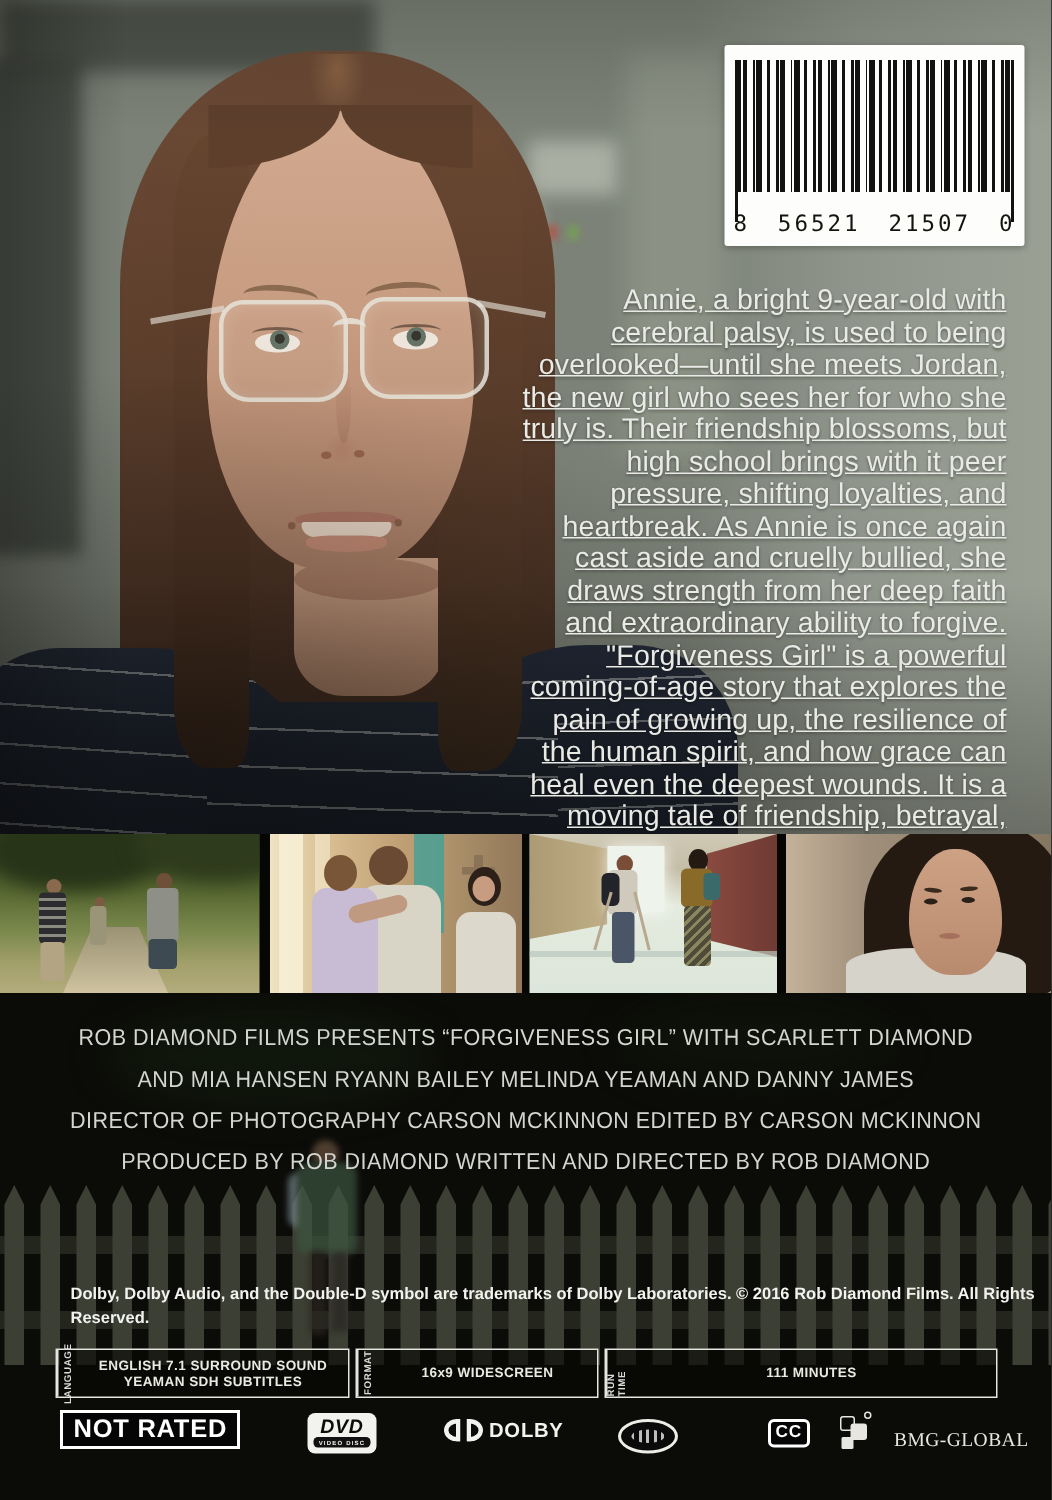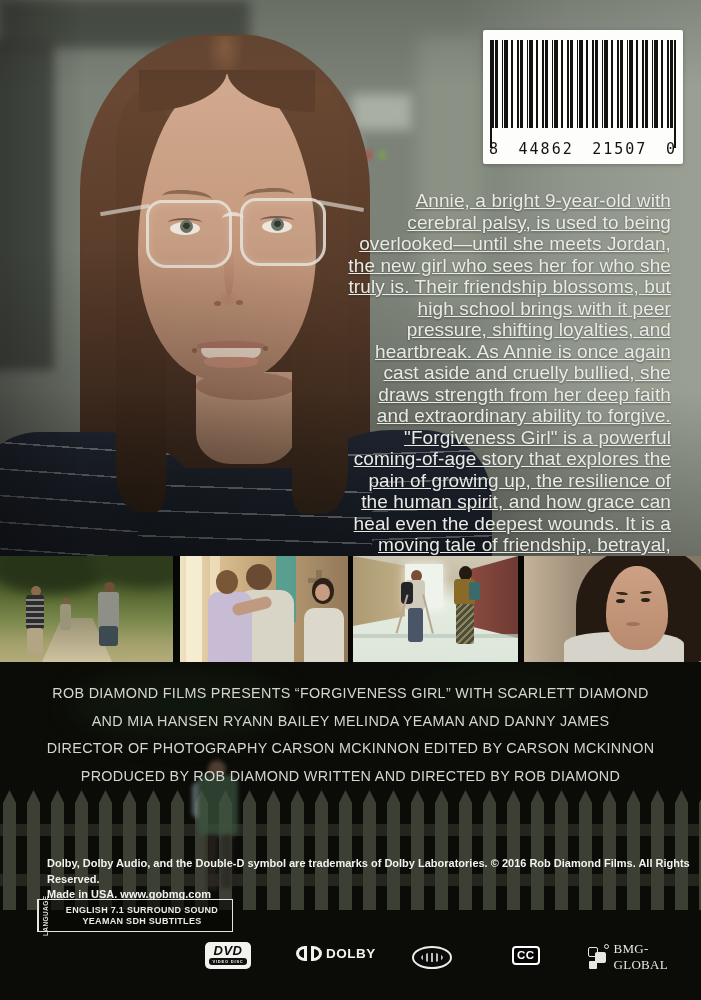--- a/index.html
+++ b/index.html
@@ -143,21 +143,21 @@
   .dolby{left:296px;top:284px;display:flex;align-items:flex-end;gap:4px;}
   .dd{width:11px;height:15px;border:3.5px solid #f2f2ee;box-sizing:border-box;display:inline-block;}
   .dd-l{border-radius:9px 0 0 9px / 50% 0 0 50%;}
   .dd-r{border-radius:0 9px 9px 0 / 0 50% 50% 0;}
   .dolby-txt{font-size:13.5px;font-weight:bold;letter-spacing:.5px;color:#f2f2ee;}
   .seal{left:412px;top:284px;width:36px;height:19px;border:2px solid #eeeee8;border-radius:50%;background:#0a0a0a;display:flex;align-items:center;justify-content:center;box-sizing:content-box;}
   .seal-marks{width:22px;height:9px;border-radius:50%;opacity:.85;
     background:repeating-linear-gradient(90deg,#ddd 0 2px,rgba(0,0,0,0) 2px 5px);}
   .cc{left:512px;top:284px;border:2px solid #fff;border-radius:4px;background:#050505;padding:0 3px;
     font-size:11.5px;font-weight:bold;line-height:15px;letter-spacing:.5px;}
-  .bmg{left:588px;top:279px;display:flex;align-items:center;gap:4px;}
+  .bmg{left:560px;top:279px;display:flex;align-items:flex-end;gap:14px;}
   .bmg-icon{position:relative;width:22px;height:27px;}
   .bmg-icon span{position:absolute;background:#e8e6e0;}
   .bmg-s1{left:0;top:3px;width:8px;height:8px;background:transparent!important;border:1.5px solid #e8e6e0;border-radius:2px;}
   .bmg-s2{left:7px;top:8px;width:11px;height:11px;border-radius:2px;}
   .bmg-s3{left:1px;top:17px;width:8px;height:8px;border-radius:1px;}
   .bmg-dot{left:16px;top:0;width:3px;height:3px;background:transparent!important;border:1px solid #e8e6e0;border-radius:50%;}
   .bmg-txt{font-family:"Liberation Serif",serif;font-size:13px;letter-spacing:.3px;color:#e8e6e0;}
 </style>
 </head>
 <body>
@@ -207,21 +207,21 @@
     <div class="abs lens lens-l"></div>
     <div class="abs lens lens-r"></div>
     <div class="abs bridge"></div>
 
     <div class="abs barcode">
       <div class="bars"></div>
       <div class="bar-guard" style="left:7px;"></div>
       <div class="bar-guard" style="right:7px;"></div>
       <div class="digits">
         <span>8</span>
-        <span>44862</span>
+        <span>56521</span>
         <span>21507</span>
         <span>0</span>
       </div>
     </div>
 
     <p class="abs synopsis">Annie, a bright 9-year-old with cerebral palsy, is used to being overlooked—until she meets Jordan, the new girl who sees her for who she truly is. Their friendship blossoms, but high school brings with it peer pressure, shifting loyalties, and heartbreak. As Annie is once again cast aside and cruelly bullied, she draws strength from her deep faith and extraordinary ability to forgive. "Forgiveness Girl" is a powerful coming-of-age story that explores the pain of growing up, the resilience of the human spirit, and how grace can heal even the deepest wounds. It is a moving tale of friendship, betrayal, and the strength it takes to forgive.</p>
   </div>
 
   <div class="strip">
     <div class="still still1">
@@ -309,33 +309,41 @@
 
     <div class="credits">
       <div>ROB DIAMOND FILMS PRESENTS “FORGIVENESS GIRL” WITH SCARLETT DIAMOND</div>
       <div>AND MIA HANSEN RYANN BAILEY MELINDA YEAMAN AND DANNY JAMES</div>
       <div>DIRECTOR OF PHOTOGRAPHY CARSON MCKINNON EDITED BY CARSON MCKINNON</div>
       <div>PRODUCED BY ROB DIAMOND WRITTEN AND DIRECTED BY ROB DIAMOND</div>
     </div>
 
     <div class="legal">
       <div>Dolby, Dolby Audio, and the Double-D symbol are trademarks of Dolby Laboratories. © 2016 Rob Diamond Films. All Rights Reserved.</div>
-      <div>Made in USA. www.gobmg.com</div>
     </div>
 
     <div class="specs">
       <div class="spec-box b1">
         <div class="spec-label">LANGUAGE</div>
         <div class="spec-content">
           <div>ENGLISH 7.1 SURROUND SOUND</div>
           <div>YEAMAN SDH SUBTITLES</div>
         </div>
       </div>
-    </div>
-
+      <div class="spec-box b2">
+        <div class="spec-label">FORMAT</div>
+        <div class="spec-content">16x9 WIDESCREEN</div>
+      </div>
+      <div class="spec-box b3">
+        <div class="spec-label">RUN TIME</div>
+        <div class="spec-content">111 MINUTES</div>
+      </div>
+    </div>
+
+    <div class="logo not-rated">NOT RATED</div>
 
     <div class="logo dvd">
       <div class="dvd-txt">DVD</div>
       <div class="dvd-bar">VIDEO DISC</div>
     </div>
 
     <div class="logo dolby">
       <span class="dd dd-l"></span>
       <span class="dd dd-r"></span>
       <span class="dolby-txt">DOLBY</span>

